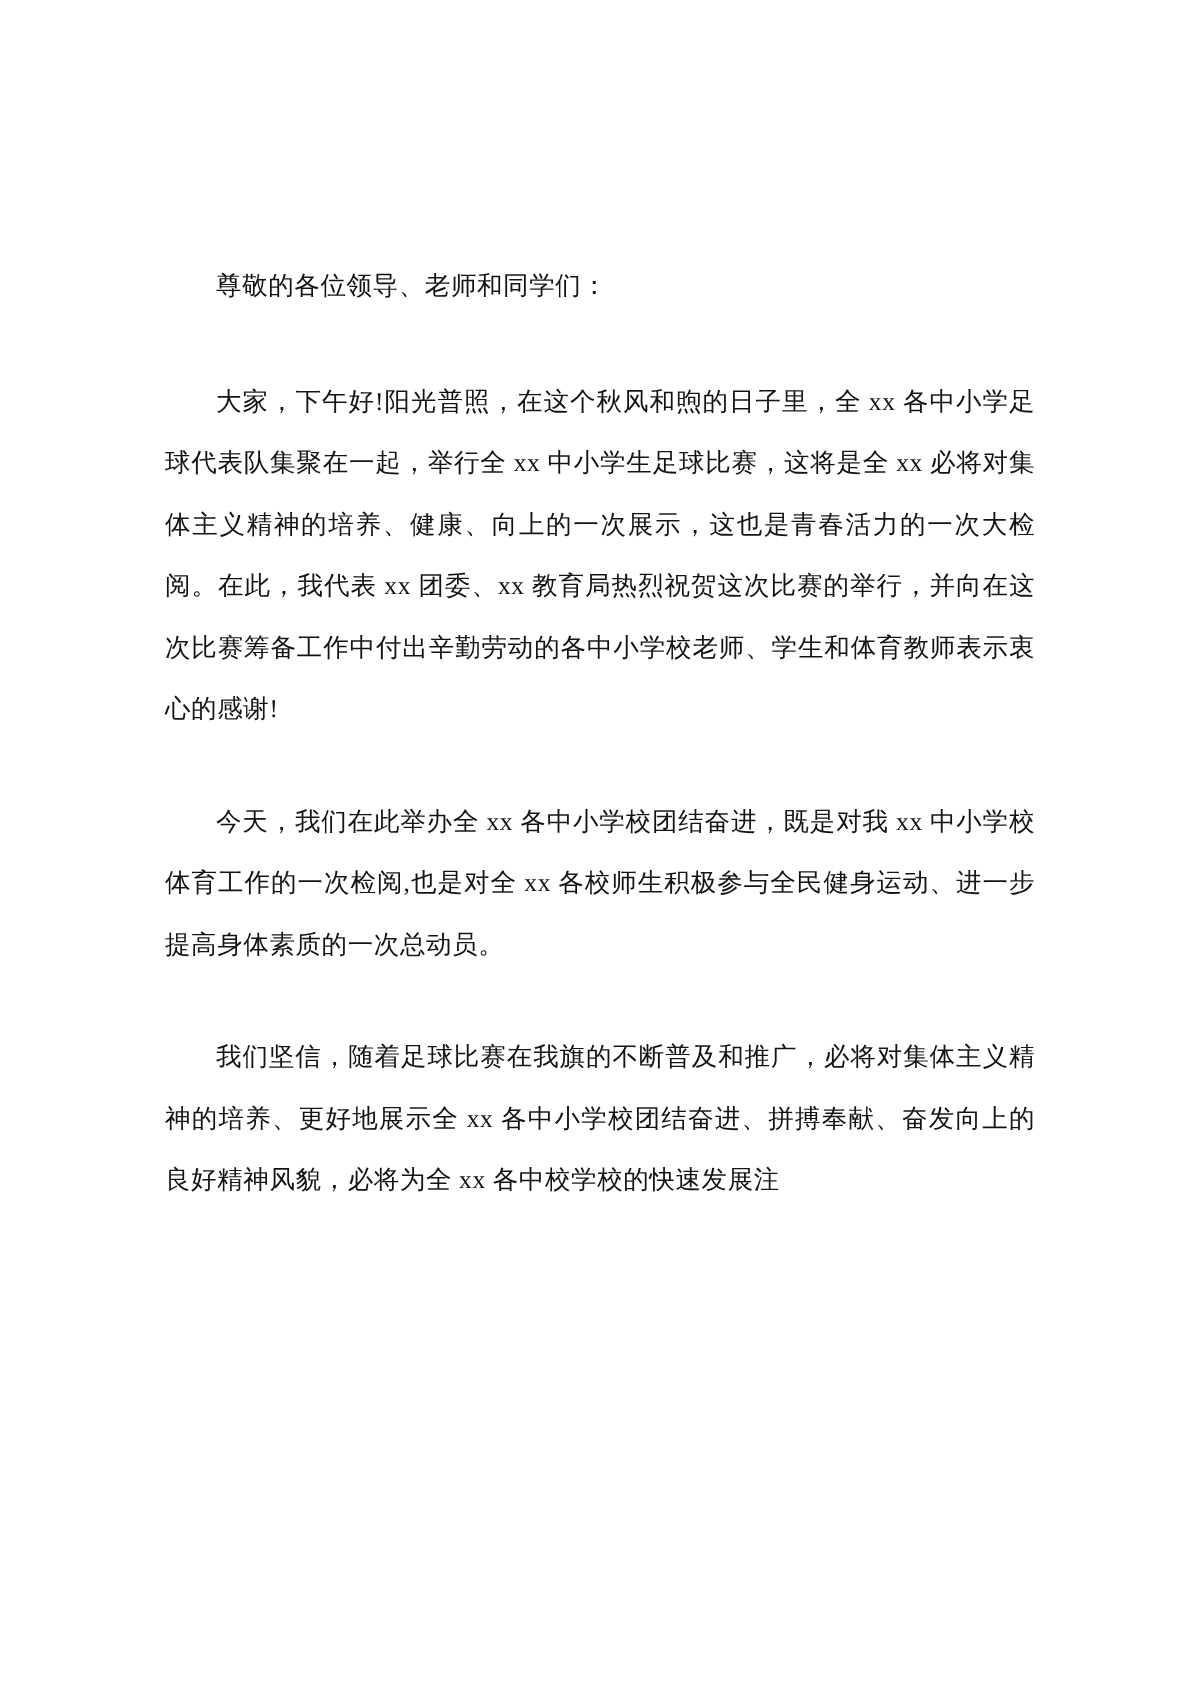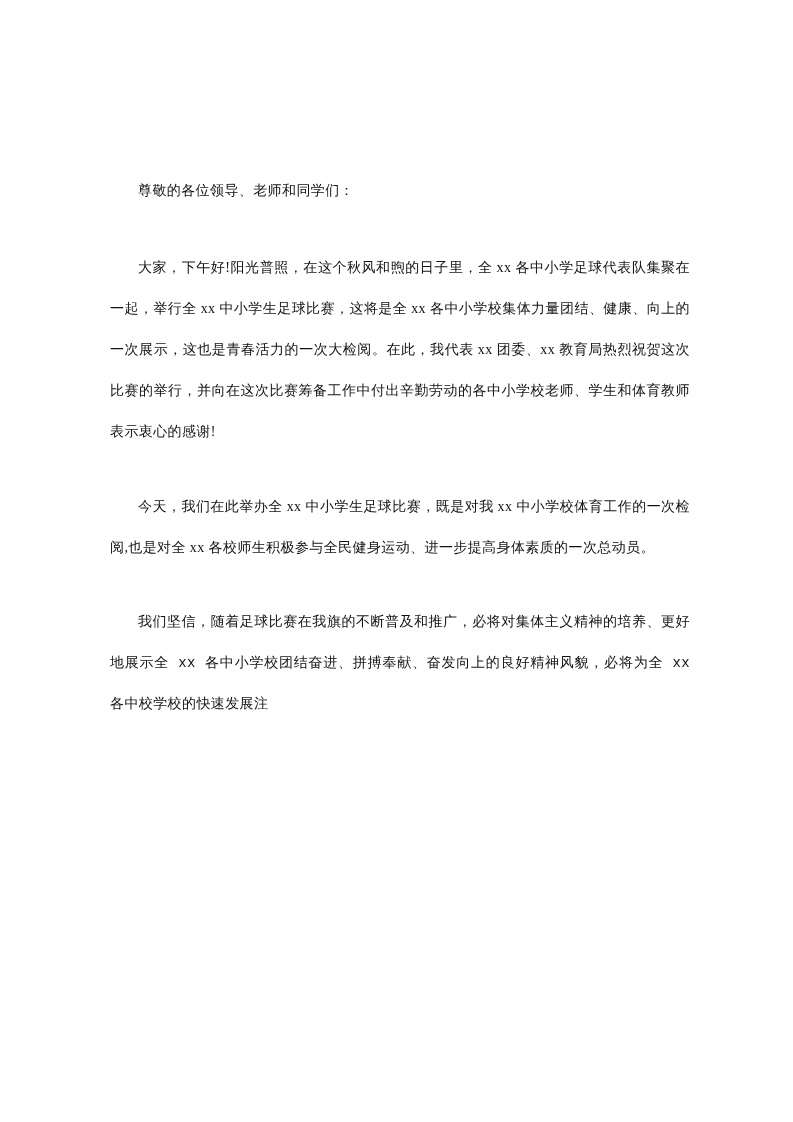--- a/index.html
+++ b/index.html
@@ -22,40 +22,39 @@
     background: #ffffff;
   }
   .doc-body {
     position: absolute;
     left: 110px;
     top: 170px;
     width: 580px;
   }
   p.para {
     margin: 0 0 34px 0;
-    font-size: 14px;
+    font-size: 17px;
     line-height: 41px;
     text-align: justify;
     text-justify: inter-ideograph;
     text-indent: 2em;
     letter-spacing: 0.4px;
     color: #131313;
   }
   p.para.salutation {
     text-indent: 2em;
     margin-bottom: 36px;
   }
   p.para:last-child {
     margin-bottom: 0;
-    font-family: Liberation Mono, monospace;
   }
 </style>
 </head>
 <body>
 
 <div class="page">
   <div class="doc-body">
     <p class="para salutation">尊敬的各位领导、老师和同学们：</p>
-    <p class="para">大家，下午好!阳光普照，在这个秋风和煦的日子里，全 xx 各中小学足球代表队集聚在一起，举行全 xx 中小学生足球比赛，这将是全 xx 各中小学校集体力量团结、健康、向上的一次展示，这也是青春活力的一次大检阅。在此，我代表 xx 团委、xx 教育局热烈祝贺这次比赛的举行，并向在这次比赛筹备工作中付出辛勤劳动的各中小学校老师、学生和体育教师表示衷心的感谢!</p>
-    <p class="para">今天，我们在此举办全 xx 中小学生足球比赛，既是对我 xx 中小学校体育工作的一次检阅,也是对全 xx 各校师生积极参与全民健身运动、进一步提高身体素质的一次总动员。</p>
+    <p class="para">大家，下午好!阳光普照，在这个秋风和煦的日子里，全 xx 各中小学足球代表队集聚在一起，举行全 xx 中小学生足球比赛，这将是全 xx 必将对集体主义精神的培养、健康、向上的一次展示，这也是青春活力的一次大检阅。在此，我代表 xx 团委、xx 教育局热烈祝贺这次比赛的举行，并向在这次比赛筹备工作中付出辛勤劳动的各中小学校老师、学生和体育教师表示衷心的感谢!</p>
+    <p class="para">今天，我们在此举办全 xx 各中小学校团结奋进，既是对我 xx 中小学校体育工作的一次检阅,也是对全 xx 各校师生积极参与全民健身运动、进一步提高身体素质的一次总动员。</p>
     <p class="para">我们坚信，随着足球比赛在我旗的不断普及和推广，必将对集体主义精神的培养、更好地展示全 xx 各中小学校团结奋进、拼搏奉献、奋发向上的良好精神风貌，必将为全 xx 各中校学校的快速发展注</p>
   </div>
 </div>
 
 </body></html>

